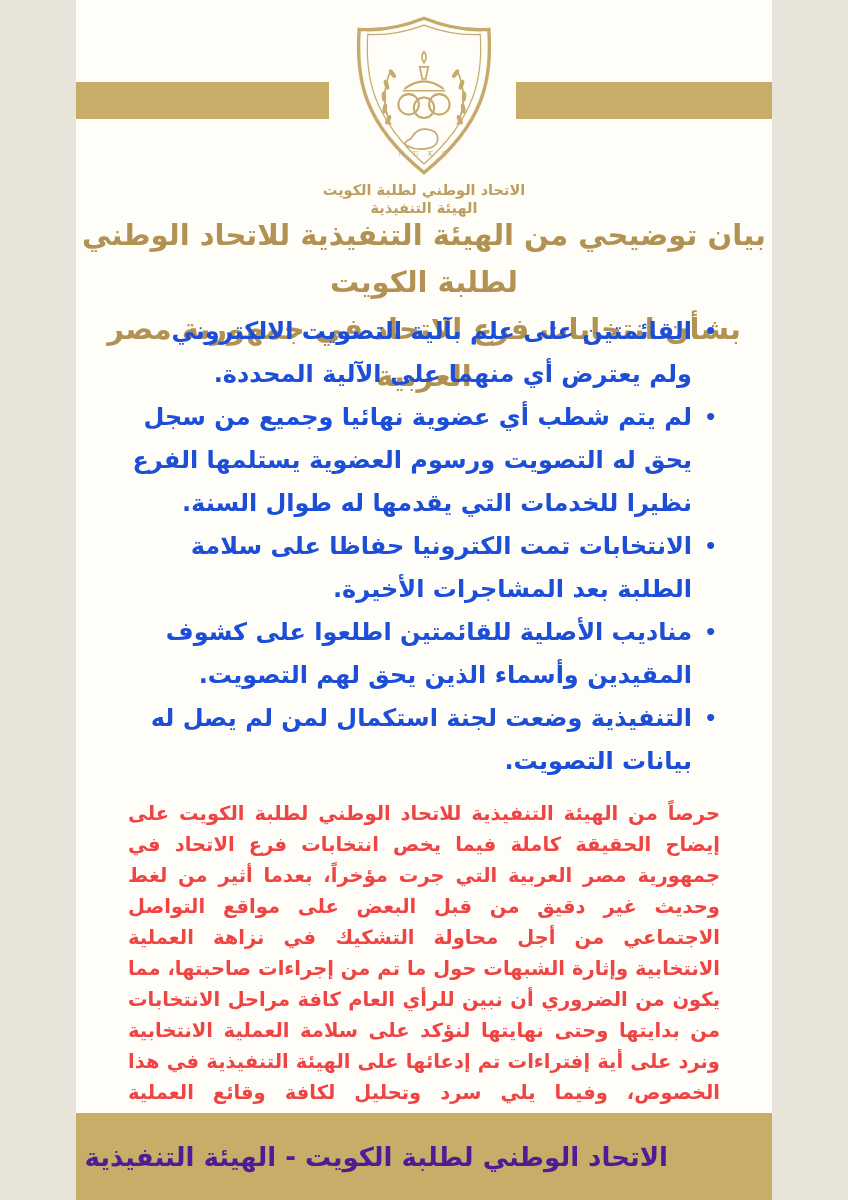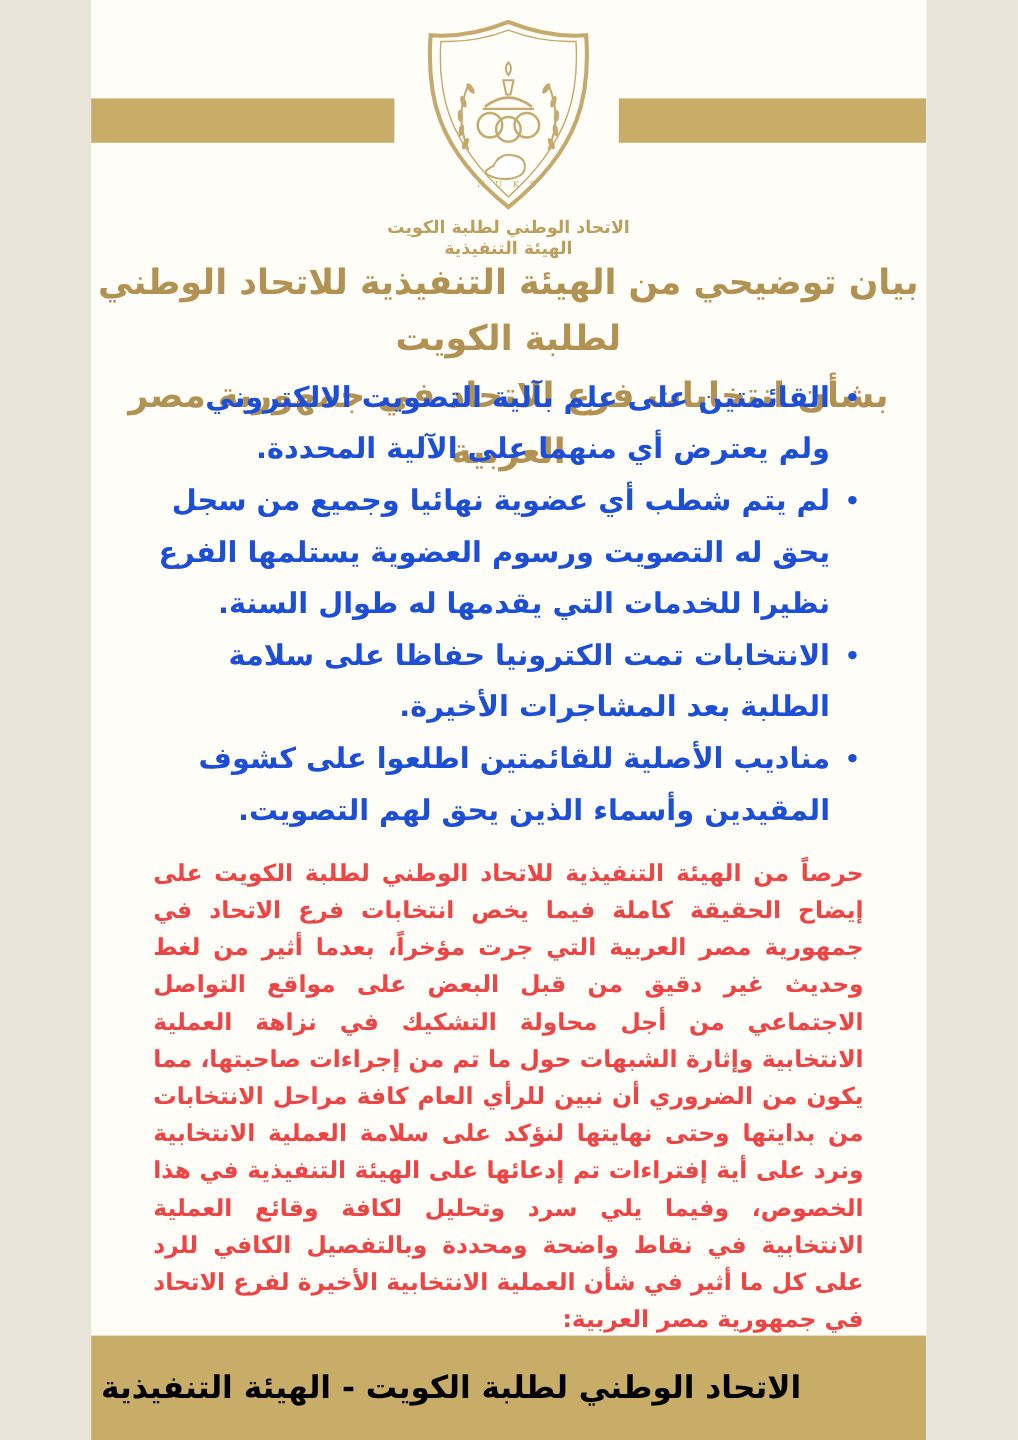--- a/index.html
+++ b/index.html
@@ -32,21 +32,21 @@
   ul.bullets li::before{content:"\2022";position:absolute;right:3px;top:0;font-size:20px;}
   .para{font-size:19.5px;font-weight:bold;line-height:31px;text-align:justify;
     color:#ef4444;margin:0 0 13px 0;}
 
   
   .footer{
     position:absolute;left:0;right:0;bottom:0;height:87px;background:#c7ad68;
     display:flex;align-items:center;direction:rtl;
     padding:0 104px 0 52px;box-sizing:border-box;
   }
-  .footer-text{font-size:26px;font-weight:bold;color:#000000;white-space:nowrap;}
+  .footer-text{font-size:26px;font-weight:bold;color:#4c1d95;white-space:nowrap;}
   .footer-line{flex:1;height:0;border-top:2px solid #362b15;margin:0 14px;}
   .footer-page{font-size:23px;font-family:"DejaVu Serif",serif;color:#241d0f;}
 </style>
 </head>
 <body>
 
 <div class="page">
 
   <div class="band band-left"></div>
   <div class="band band-right"></div>
@@ -99,20 +99,21 @@
     <span>بيان توضيحي من الهيئة التنفيذية للاتحاد الوطني لطلبة الكويت</span><br>
     <span>بشأن انتخابات فرع الاتحاد في جمهورية مصر العربية</span>
   </h1>
 
   <div class="content">
     <ul class="bullets">
       <li>القائمتين على علم بآلية التصويت الالكتروني ولم يعترض أي منهما على الآلية المحددة.</li>
       <li>لم يتم شطب أي عضوية نهائيا وجميع من سجل يحق له التصويت ورسوم العضوية يستلمها الفرع نظيرا للخدمات التي يقدمها له طوال السنة.</li>
       <li>الانتخابات تمت الكترونيا حفاظا على سلامة الطلبة بعد المشاجرات الأخيرة.</li>
       <li>مناديب الأصلية للقائمتين اطلعوا على كشوف المقيدين وأسماء الذين يحق لهم التصويت.</li>
+      <li>التنفيذية وضعت لجنة استكمال لمن لم يصل له بيانات التصويت.</li>
     </ul>
     <p class="para">حرصاً من الهيئة التنفيذية للاتحاد الوطني لطلبة الكويت على إيضاح الحقيقة كاملة فيما يخص انتخابات فرع الاتحاد في جمهورية مصر العربية التي جرت مؤخراً، بعدما أثير من لغط وحديث غير دقيق من قبل البعض على مواقع التواصل الاجتماعي من أجل محاولة التشكيك في نزاهة العملية الانتخابية وإثارة الشبهات حول ما تم من إجراءات صاحبتها، مما يكون من الضروري أن نبين للرأي العام كافة مراحل الانتخابات من بدايتها وحتى نهايتها لنؤكد على سلامة العملية الانتخابية ونرد على أية إفتراءات تم إدعائها على الهيئة التنفيذية في هذا الخصوص، وفيما يلي سرد وتحليل لكافة وقائع العملية الانتخابية في نقاط واضحة ومحددة وبالتفصيل الكافي للرد على كل ما أثير في شأن العملية الانتخابية الأخيرة لفرع الاتحاد في جمهورية مصر العربية:</p>
     <p class="para">أولاً:- وفقاً لما هو مقرر بدستور الاتحاد واللوائح المنظمة للانتخابات فقد قامت الهيئة الإدارية للاتحاد الوطني لطلبة الكويت - فرع جمهورية مصر العربية بالإعلان عن فتح باب القيد للجمعية العمومية وتسجيل المرشحين سواء لمقاعد الهيئة الإدارية أو لمقاعد وفد المؤتمر وذلك في تاريخ 2022/12/26، على أن تبدأ فترة التسجيل من تاريخ 2022/12/27 ولمدة خمسة أيام متتالية ليغلق باب التسجيل في تاريخ 2022/12/31، كما تحدد تاريخ 2023/01/12 موعداً لإجراء الانتخابات واعتماد كشف المكتب الثقافي كمرجع لإثبات أن الطالب المسجل بالجمعية العمومية مقيداً للدراسة في أحد جامعات جمهورية مصر العربية.</p>
   </div>
 
   <div class="footer">
     <span class="footer-text">الاتحاد الوطني لطلبة الكويت - الهيئة التنفيذية</span>
     <span class="footer-line"></span>
     <span class="footer-page">1</span>
   </div>

